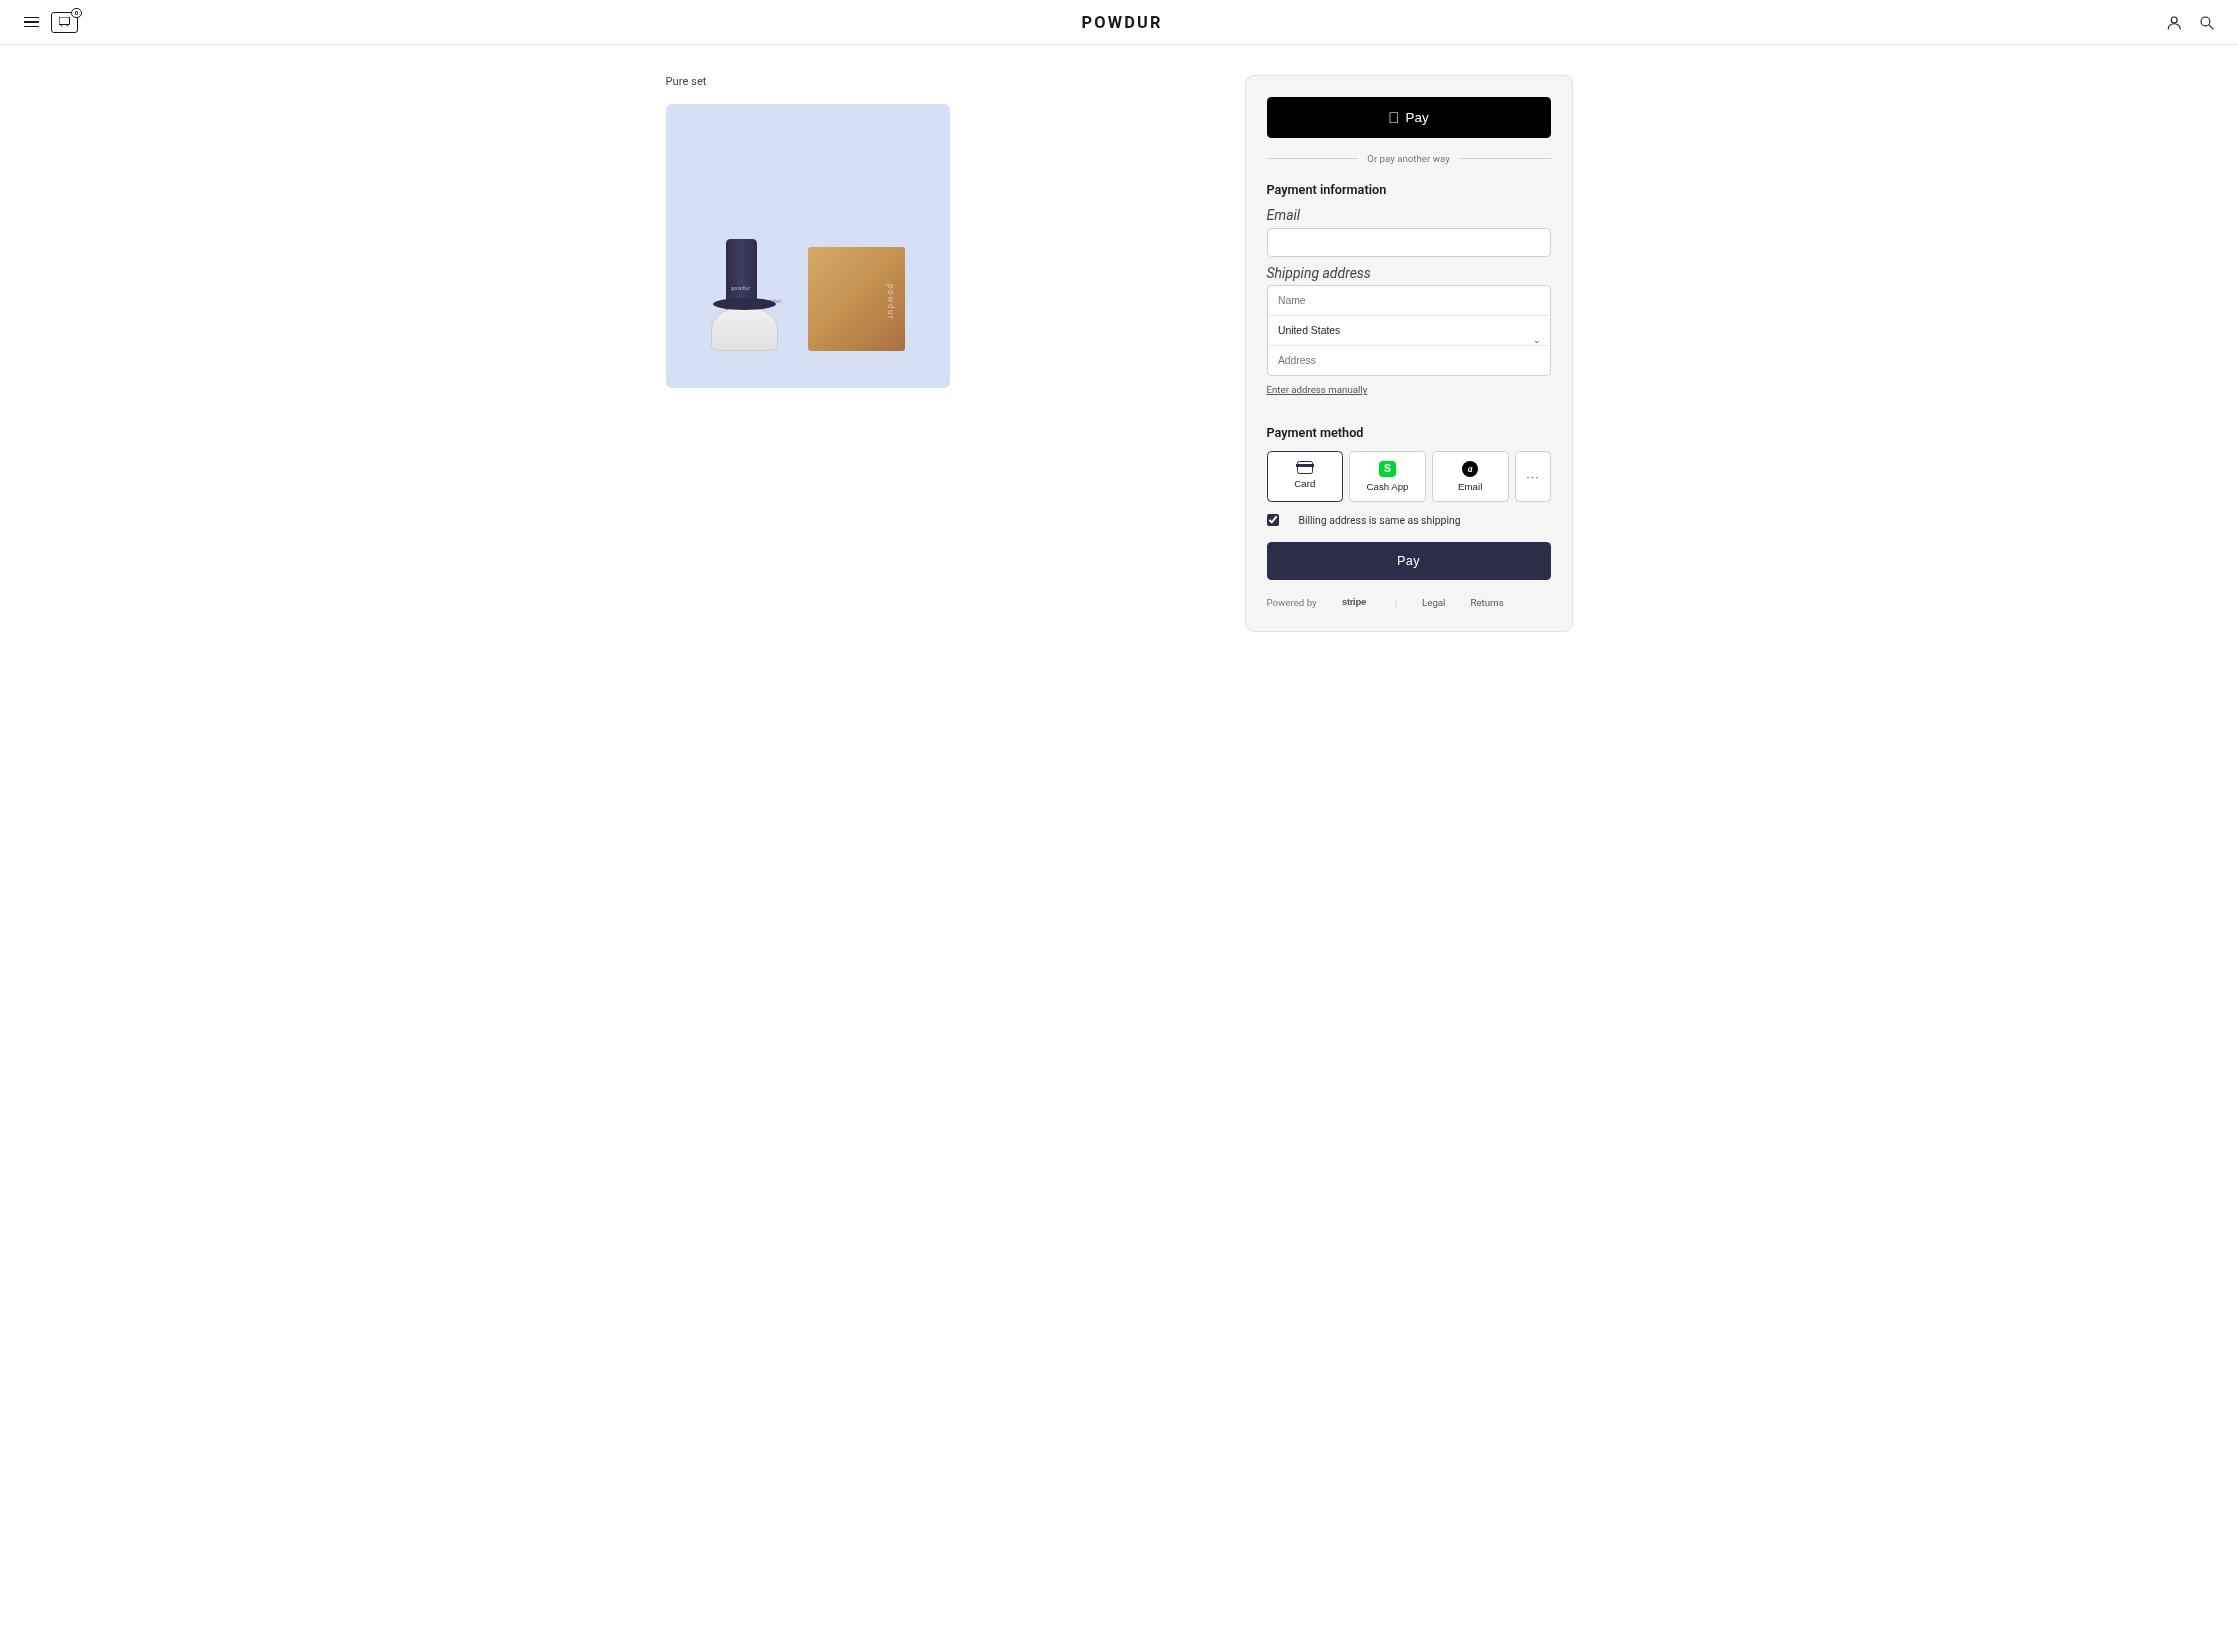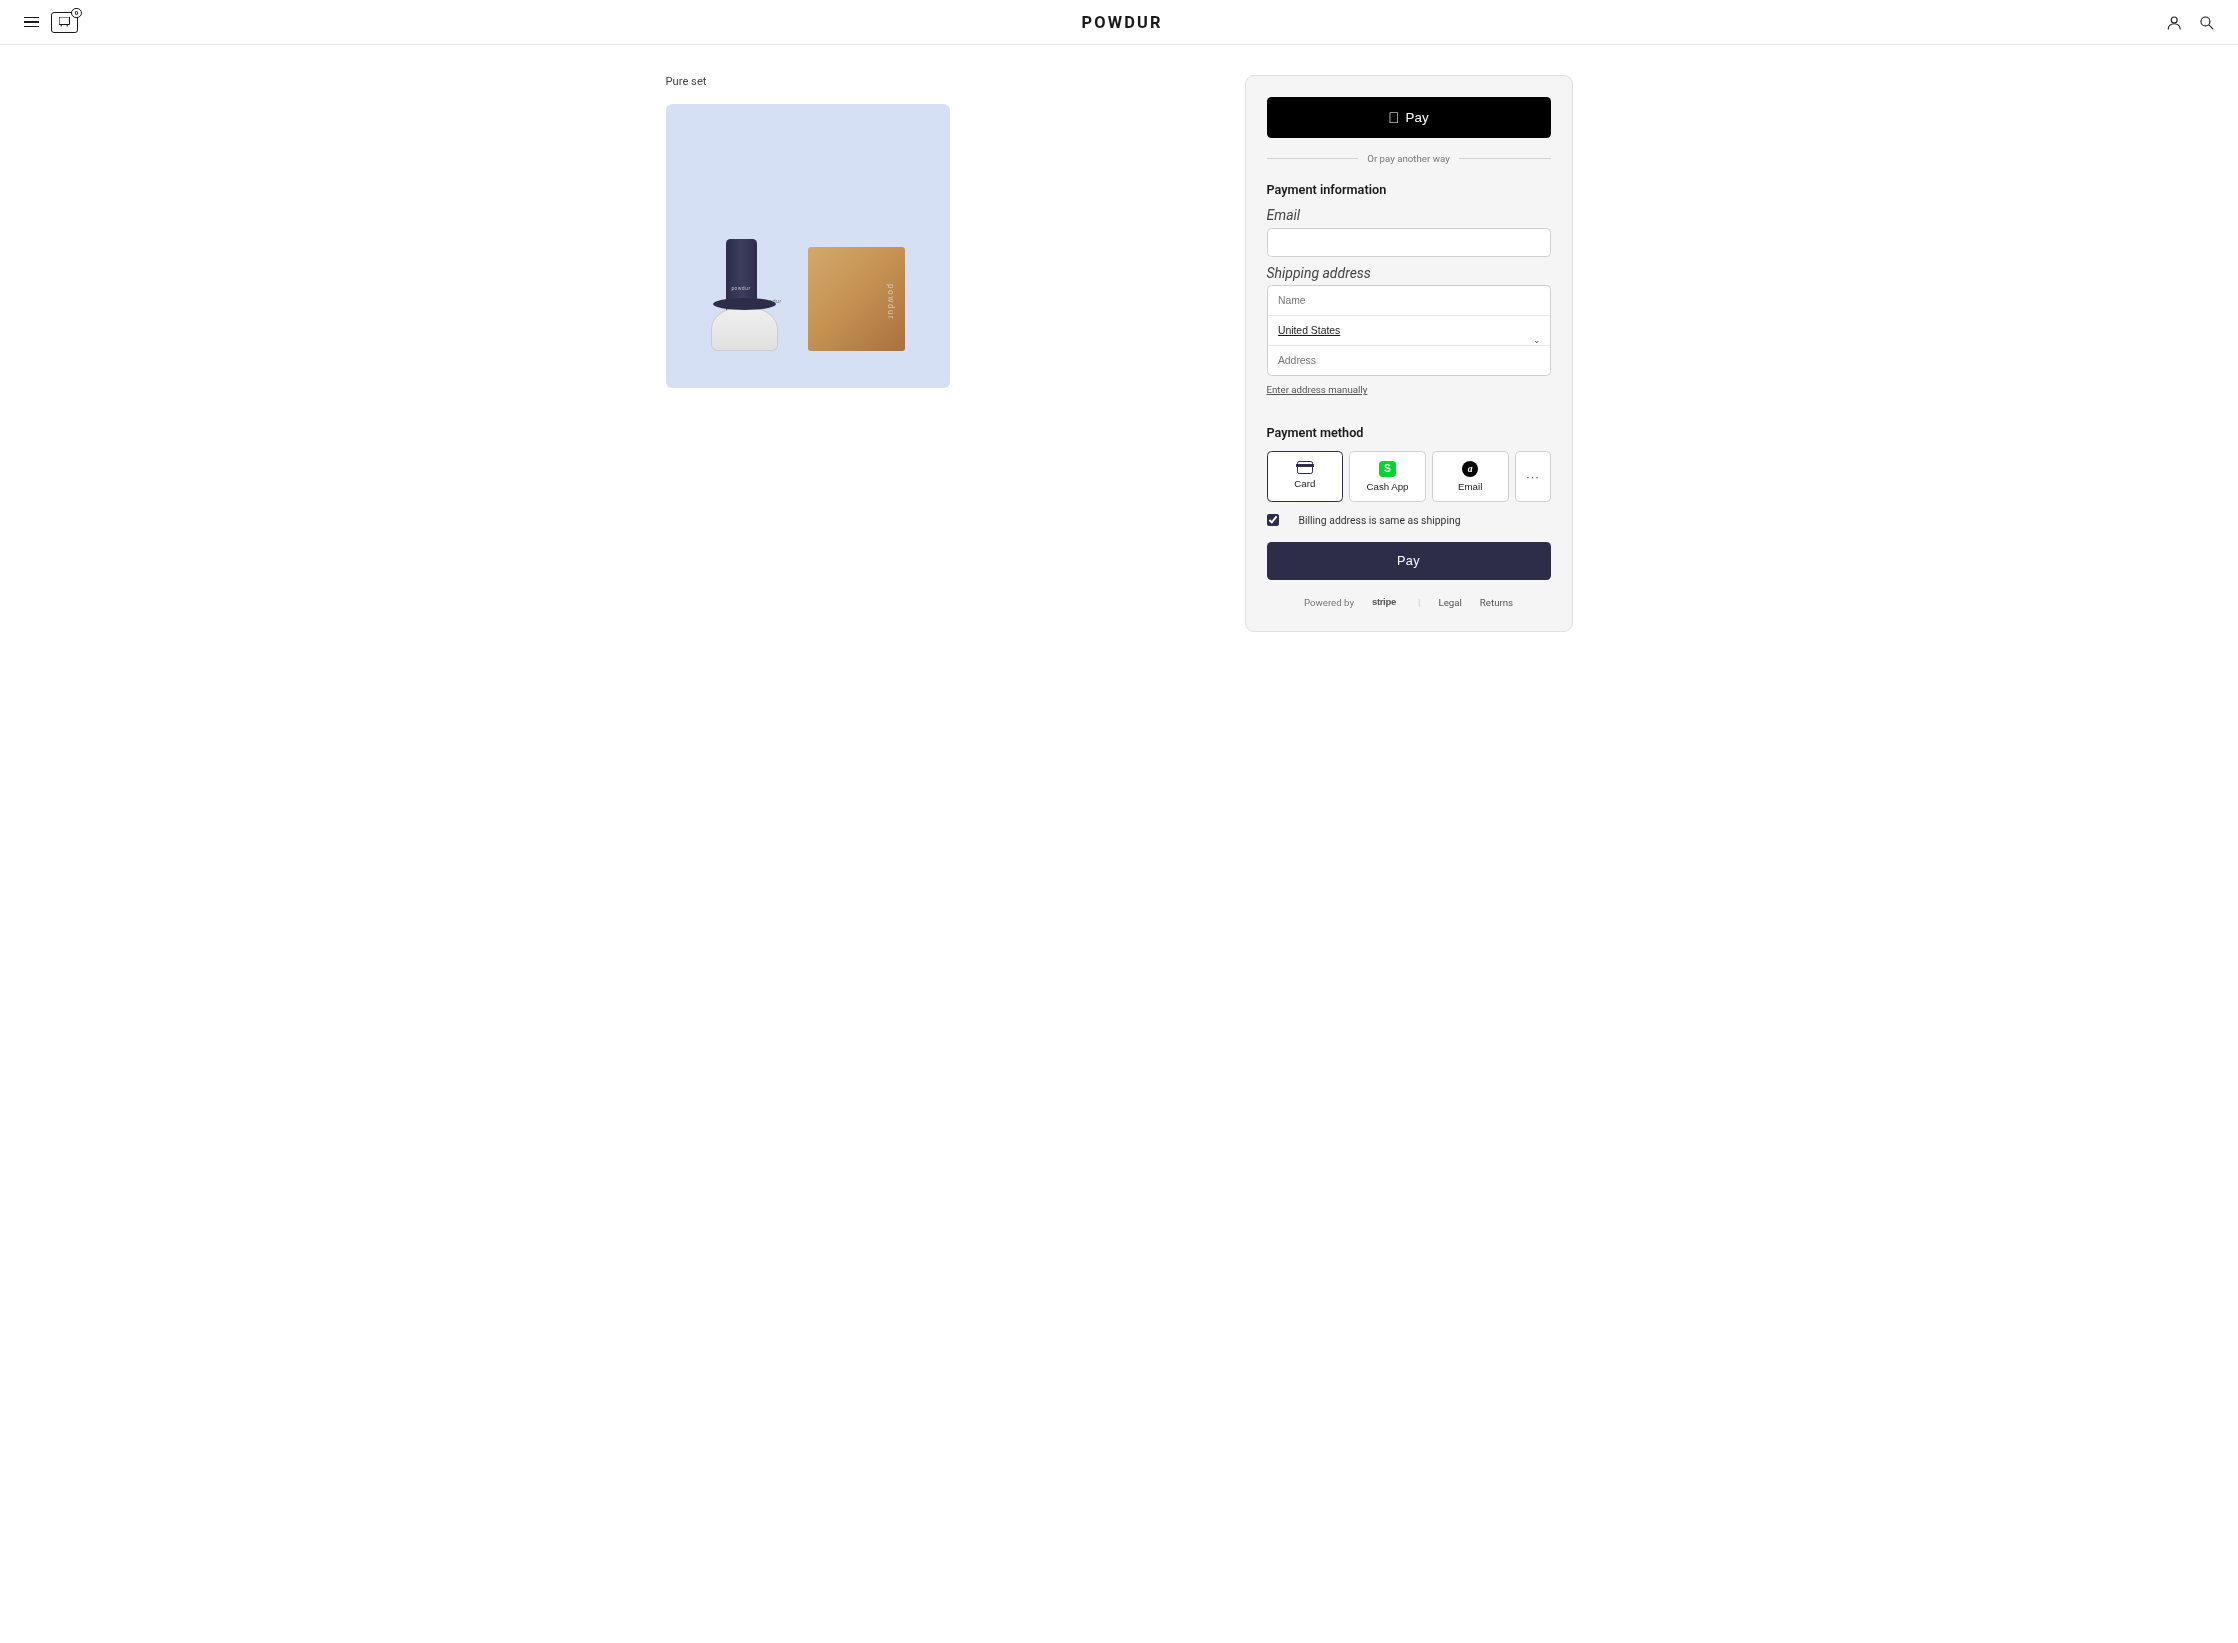--- a/index.html
+++ b/index.html
@@ -308,21 +308,20 @@
       -webkit-appearance: none;
     }
     .shipping-address-group select {
       cursor: pointer;
     }
     .select-wrapper {
       flex: 1;
       display: flex;
       align-items: flex-end;
       position: relative;
-      text-decoration: underline;
     }
     .select-wrapper select {
       padding-right: 24px;
     }
     .chevron-down {
       position: absolute;
       right: 9px;
       pointer-events: none;
       color: #555;
       font-size: 9px;
@@ -481,22 +480,21 @@
       font-weight: 500;
       cursor: pointer;
       margin-bottom: 15px;
       letter-spacing: 0.4px;
     }
 
     
     .checkout-footer {
       display: flex;
       align-items: center;
-      justify-content: center;
-      gap: 18px;
+      gap: 25px;
       font-size: 9.7px;
       color: #777;
     }
     .stripe-logo {
       font-weight: 800;
       font-size: 10.4px;
       color: #444;
       font-family: 'Courier New', monospace;
       letter-spacing: -0.4px;
     }

